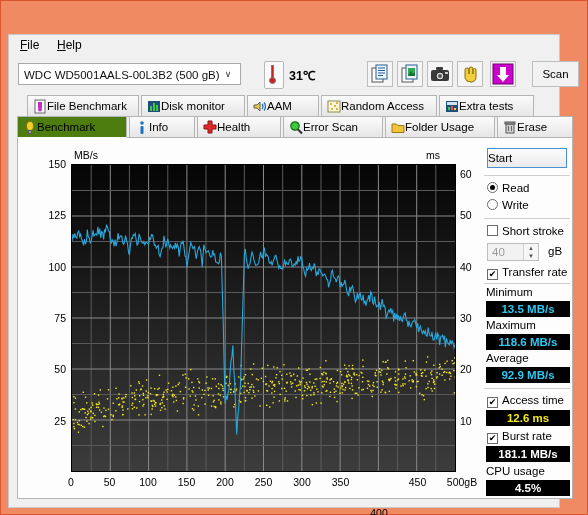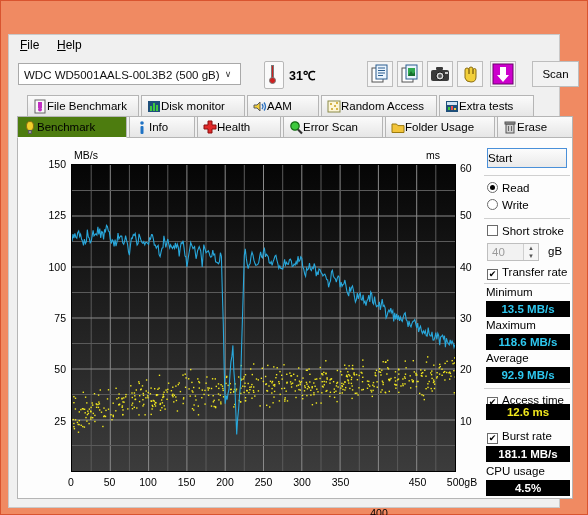--- a/index.html
+++ b/index.html
@@ -992,21 +992,21 @@
             <div class="ylab-left" style="top: 116.667px;">100</div>
             <div class="ylab-left" style="top: 65.3333px;">125</div>
             <div class="ylab-left" style="top: 14px;">150</div>
           </div>
         <div id="y-right-labels">
             <div class="ylab-right" style="top: 270.667px;">10</div>
             <div class="ylab-right" style="top: 219.333px;">20</div>
             <div class="ylab-right" style="top: 168px;">30</div>
             <div class="ylab-right" style="top: 116.667px;">40</div>
             <div class="ylab-right" style="top: 65.3333px;">50</div>
-            <div class="ylab-right" style="top: 18px;">60</div>
+            <div class="ylab-right" style="top: 24px;">60</div>
           </div>
         <div id="x-labels">
             <div class="xlab" style="left: 21px;">0</div>
             <div class="xlab" style="left: 59.5px;">50</div>
             <div class="xlab" style="left: 98px;">100</div>
             <div class="xlab" style="left: 136.5px;">150</div>
             <div class="xlab" style="left: 175px;">200</div>
             <div class="xlab" style="left: 213.5px;">250</div>
             <div class="xlab" style="left: 252px;">300</div>
             <div class="xlab" style="left: 290.5px;">350</div>
@@ -1050,21 +1050,21 @@
         <div class="stat-label" style="top:177px">Maximum</div>
         <div class="stat-val v-cyan" style="top:192px">118.6 MB/s</div>
         <div class="stat-label" style="top:210px">Average</div>
         <div class="stat-val v-cyan" style="top:225px">92.9 MB/s</div>
 
         <div class="sep" style="top:246px"></div>
 
         <div class="check-row" style="top:252px">
           <span class="cbox">✔</span><span>Access time</span>
         </div>
-        <div class="stat-val v-yellow" style="top:262px">12.6 ms</div>
+        <div class="stat-val v-yellow" style="top:268px">12.6 ms</div>
 
         <div class="check-row" style="top:288px">
           <span class="cbox">✔</span><span>Burst rate</span>
         </div>
         <div class="stat-val v-white" style="top:304px">181.1 MB/s</div>
 
         <div class="stat-label" style="top:323px">CPU usage</div>
         <div class="stat-val v-white" style="top:338px">4.5%</div>
       </div>
     </div>

